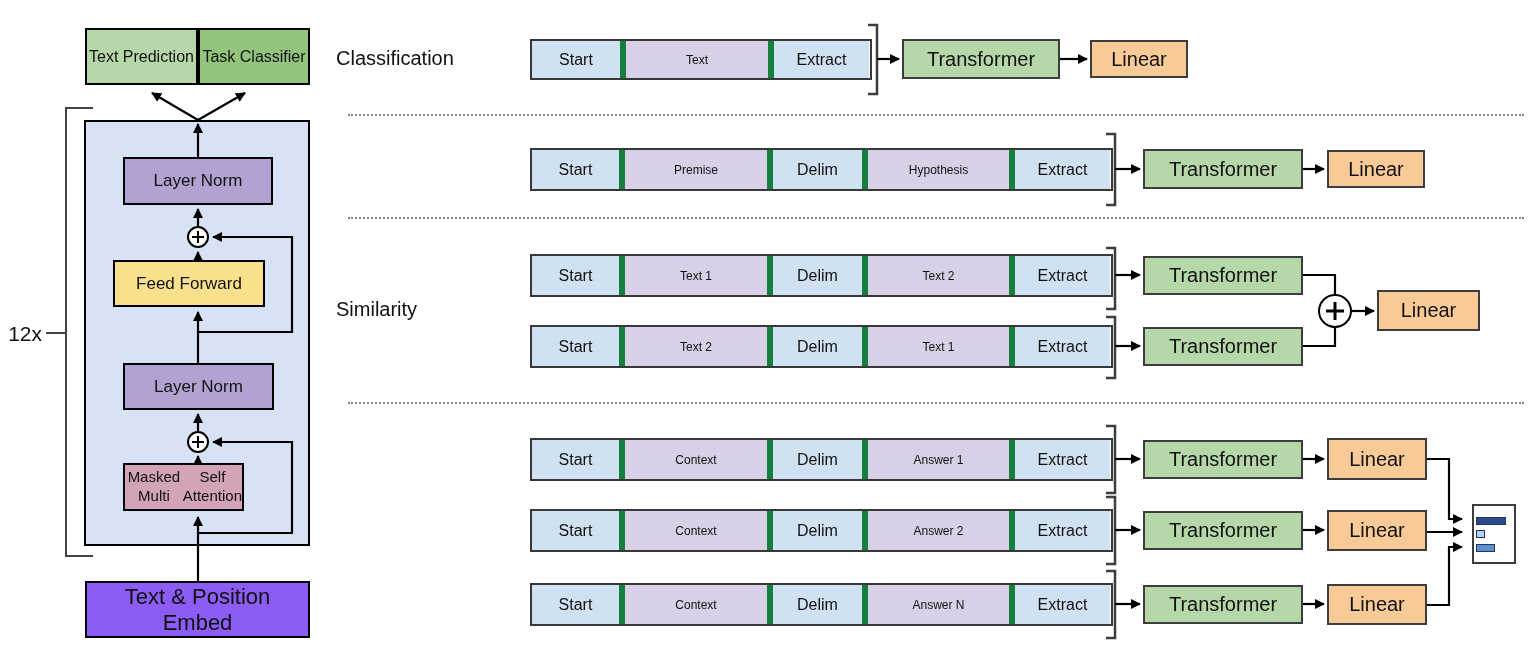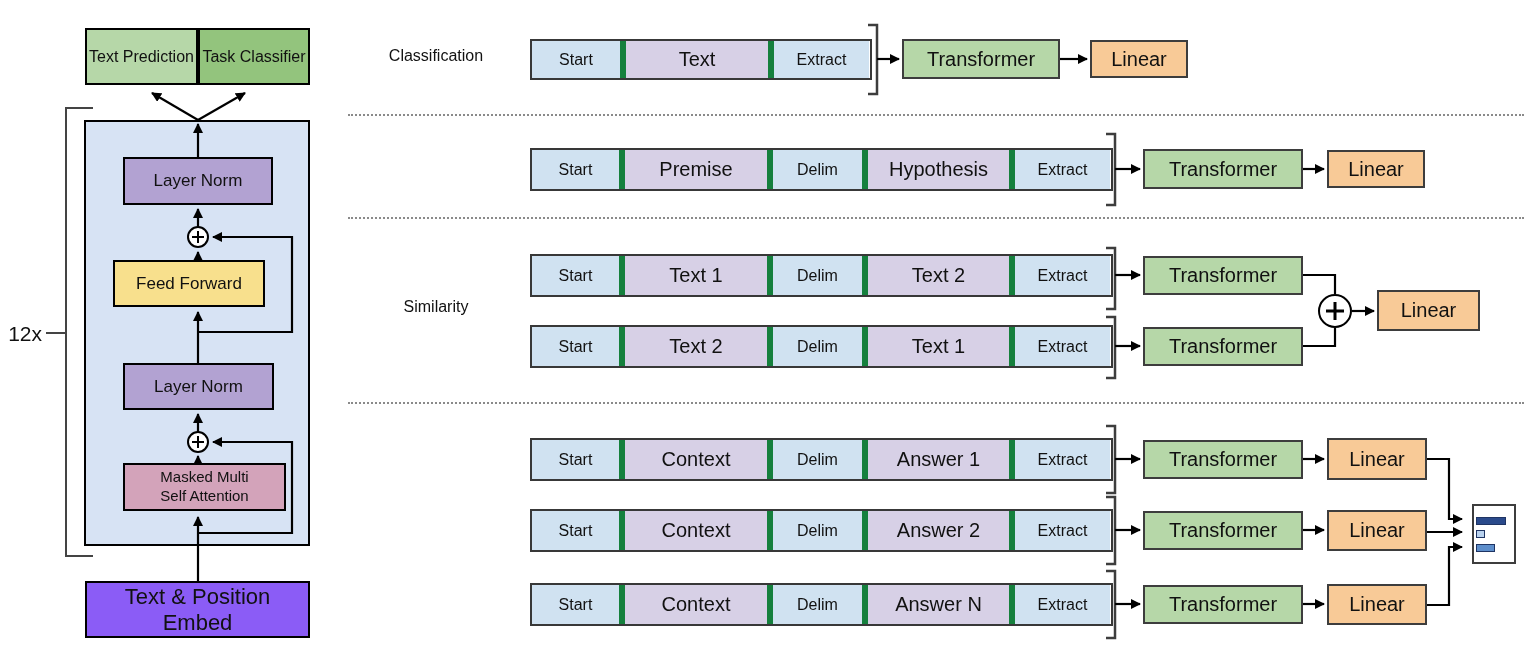--- a/index.html
+++ b/index.html
@@ -10,27 +10,27 @@
   
   .headbox{border:2.5px solid #000;font-size:16px;line-height:1.25;}
   .panel{background:#d7e3f4;border:2.5px solid #000;}
   .lblock{border:2px solid #000;font-size:17px;}
   .ln{background:#b2a2d2;}
   .ff{background:#f8e08d;}
   .mm{background:#d3a3ba;font-size:15px;line-height:1.25;}
   .embed{background:#8b5cf6;border:2.5px solid #000;font-size:22px;}
   .rep{font-size:21px;text-align:right;}
   
-  .rowlabel{font-size:16px;text-align:center;}
+  .rowlabel{font-size:20px;text-align:left;}
   .strip{display:flex;border:2.5px solid #383838;overflow:hidden;}
   .cell{flex:0 0 auto;display:flex;align-items:center;justify-content:center;
         box-sizing:border-box;height:100%;border-right:6px solid #15803d;}
   .cell:last-child{border-right:none;}
   .cell.special{background:#d0e2f1;font-size:16px;}
-  .cell.content{background:#d7d0e6;font-size:20px;}
+  .cell.content{background:#d7d0e6;font-size:12px;}
   .tbox{background:#b6d7a8;border:2.5px solid #3d3d3d;font-size:20px;}
   .lbox{background:#f8ca97;border:2.5px solid #3d3d3d;font-size:20px;}
   .dots{border-top:2.5px dotted #8a8a8a;height:0;}
   .scorebox{background:#fff;border:2.5px solid #3d3d3d;}
   .scorebar{position:absolute;left:2px;height:8px;border:1.5px solid #1f3463;box-sizing:border-box;}
   svg{position:absolute;left:0;top:0;}
 </style>
 </head>
 <body>
 
@@ -126,21 +126,21 @@
   </div>
 
   <div class="abs ctr lblock ff" style="left:113px;top:260px;width:152px;height:47px;">
     <span>Feed Forward</span>
   </div>
 
   <div class="abs ctr lblock ln" style="left:123px;top:363px;width:151px;height:47px;">
     <span>Layer Norm</span>
   </div>
 
-  <div class="abs ctr lblock mm" style="left:123px;top:463px;width:163px;height:48px;flex-direction:column;">
+  <div class="abs ctr lblock mm" style="left:123px;top:463px;width:121px;height:48px;flex-direction:row;">
     <span>Masked Multi</span>
     <span>Self Attention</span>
   </div>
 
   <div class="abs ctr embed" style="left:85px;top:581px;width:225px;height:57px;">
     <span>Text &amp; Position Embed</span>
   </div>
 
   <div class="abs dots" style="left:348px;top:114px;width:1176px;"></div>
   <div class="abs dots" style="left:348px;top:217px;width:1176px;"></div>

